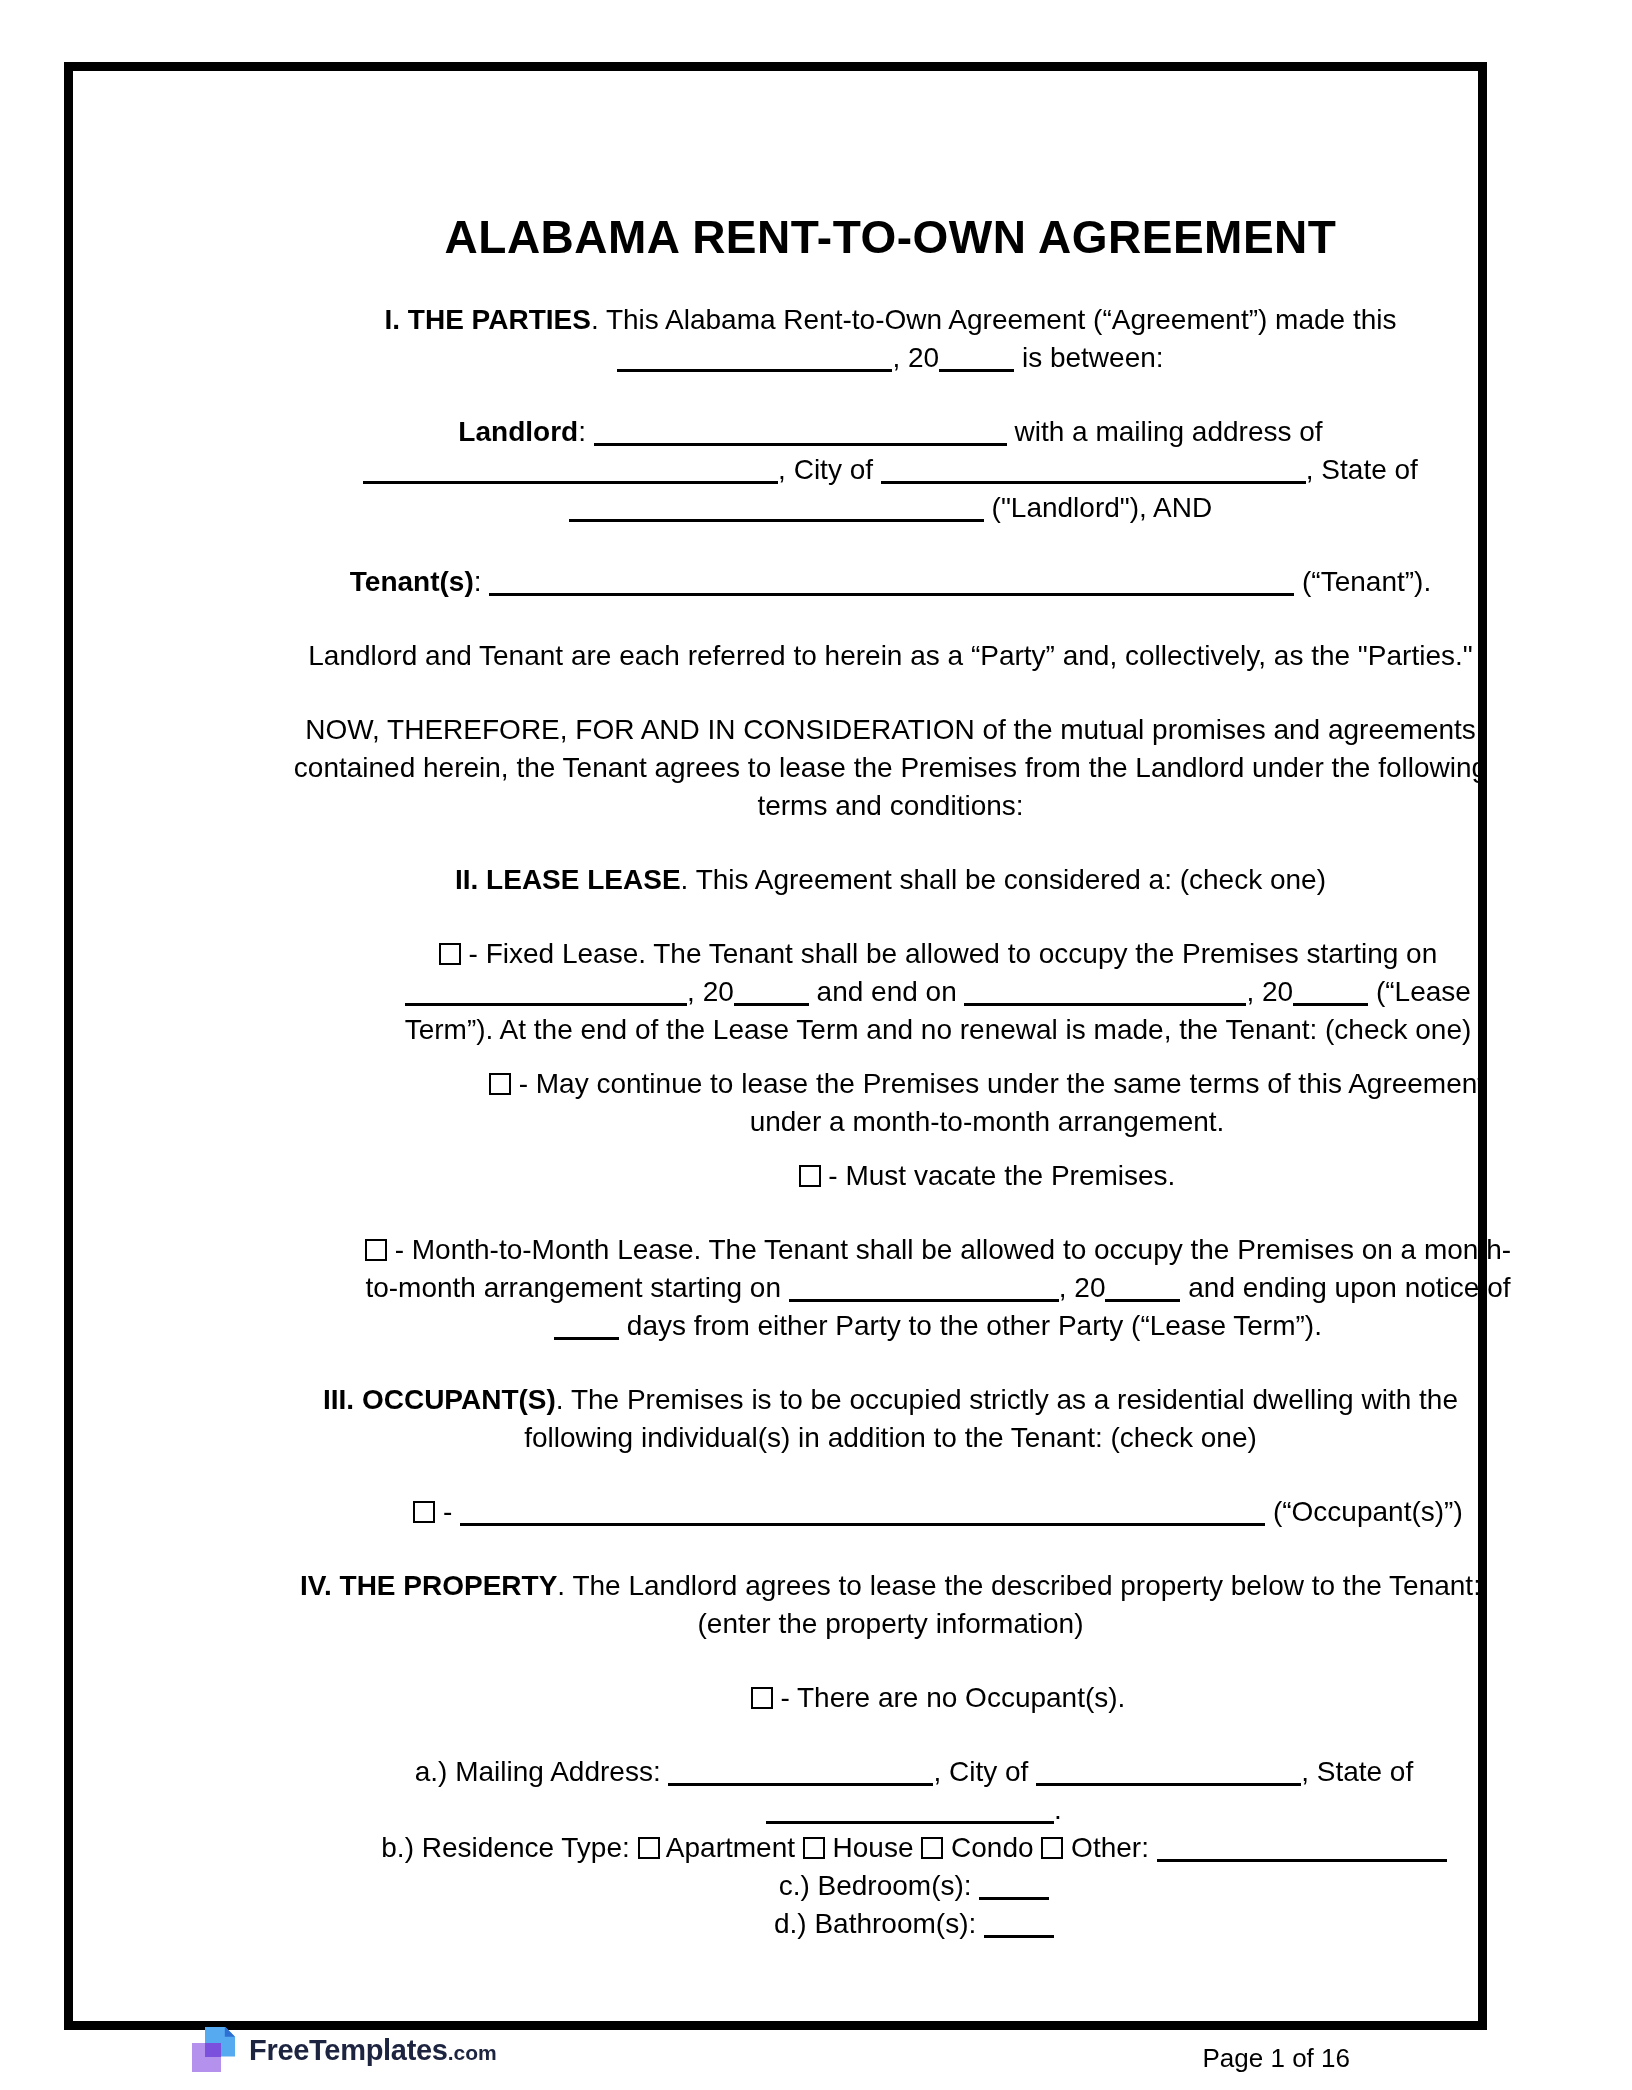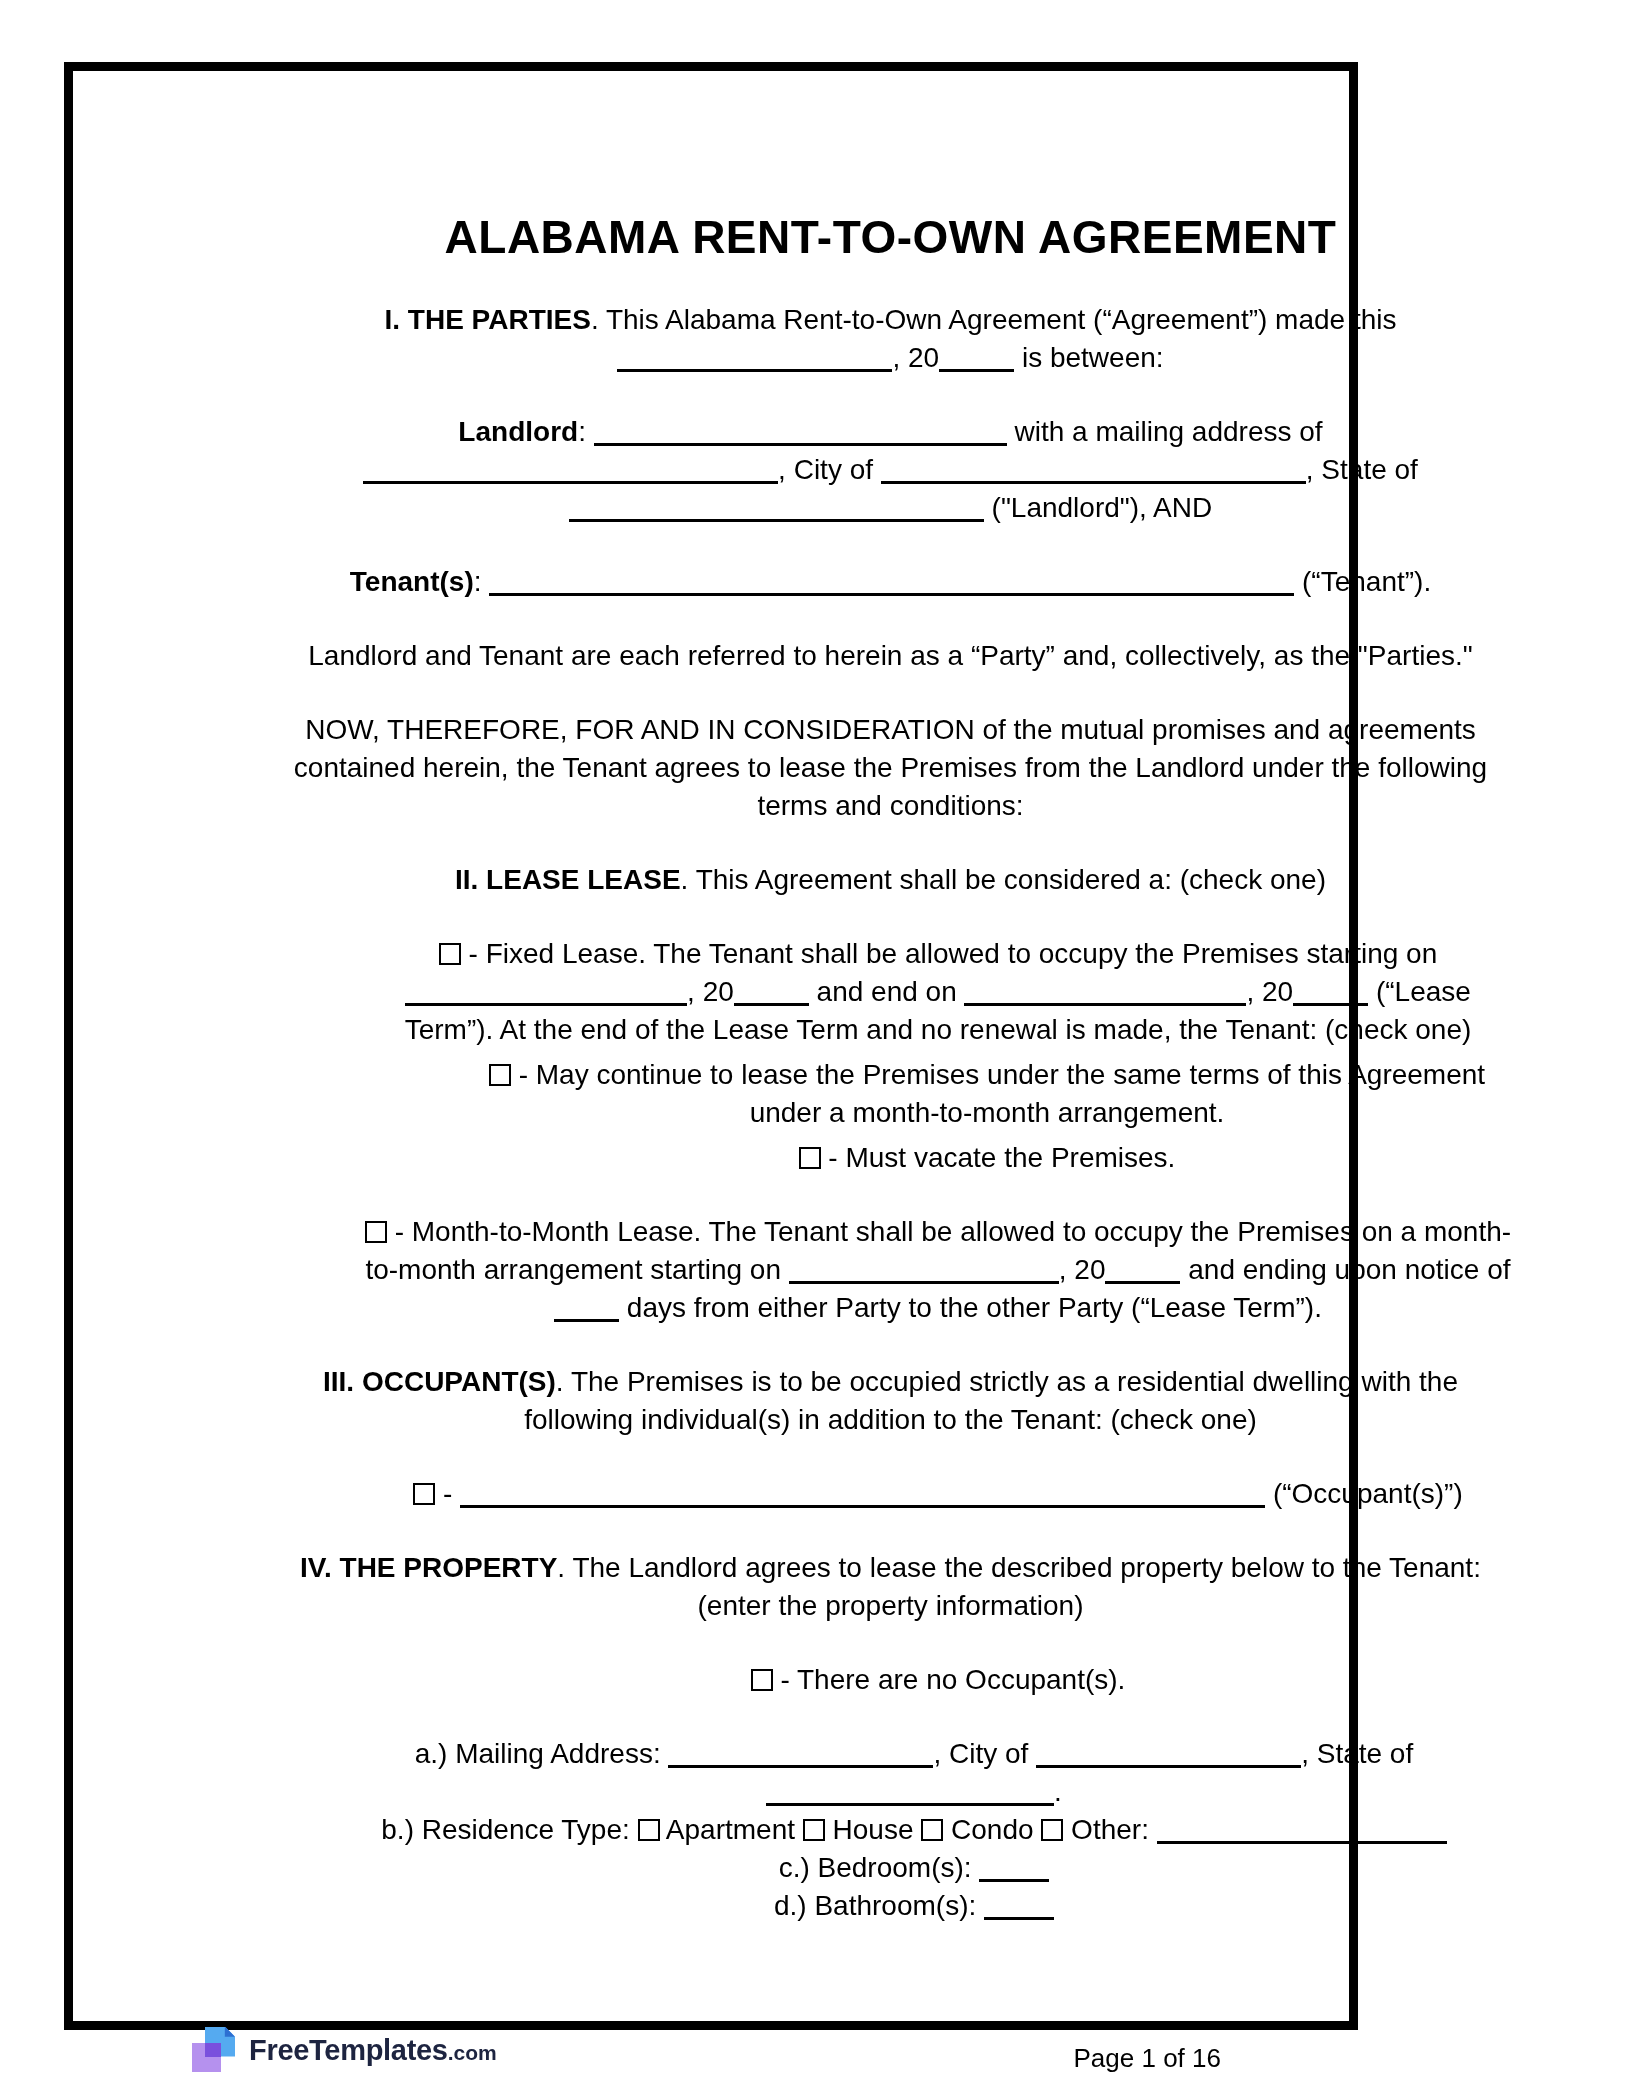--- a/index.html
+++ b/index.html
@@ -2,34 +2,34 @@
 <html><head>
 <meta charset="utf-8">
 <style>
   html,body{margin:0;padding:0}
   body{
     width:1632px;height:2090px;background:#ffffff;position:relative;
     font-family:"Liberation Sans",sans-serif;color:#000;
     -webkit-font-smoothing:antialiased;
   }
   .frame{
-    position:absolute;left:64px;top:62px;width:1294px;height:1968px;
+    position:absolute;left:64px;top:62px;width:1423px;height:1968px;
     border:9px solid #000;box-sizing:border-box;
   }
   .doc{position:absolute;left:195px;top:71px;width:1245px}
   .title{
     font-size:46px;line-height:56px;font-weight:bold;text-align:center;
     margin:67px 0 16px 0;letter-spacing:.5px;
   }
   p.para{font-size:28px;line-height:38px;margin:36px 0;text-align:center;}
   p.ind1{padding-left:95px}
   p.ind2{padding-left:193px}
   p.list{padding-left:47px}
   p.mb0{margin-bottom:0}
-  p.mt0{margin-top:7px}
+  p.mt0{margin-top:16px}
   .blank{
     display:inline-block;border-bottom:3px solid #000;height:26px;
     vertical-align:-5px;
   }
   .cb{
     display:inline-block;width:22px;height:22px;border:2.5px solid #000;
     box-sizing:border-box;vertical-align:-2px;background:#fff;
   }
   
   .footer-logo{

